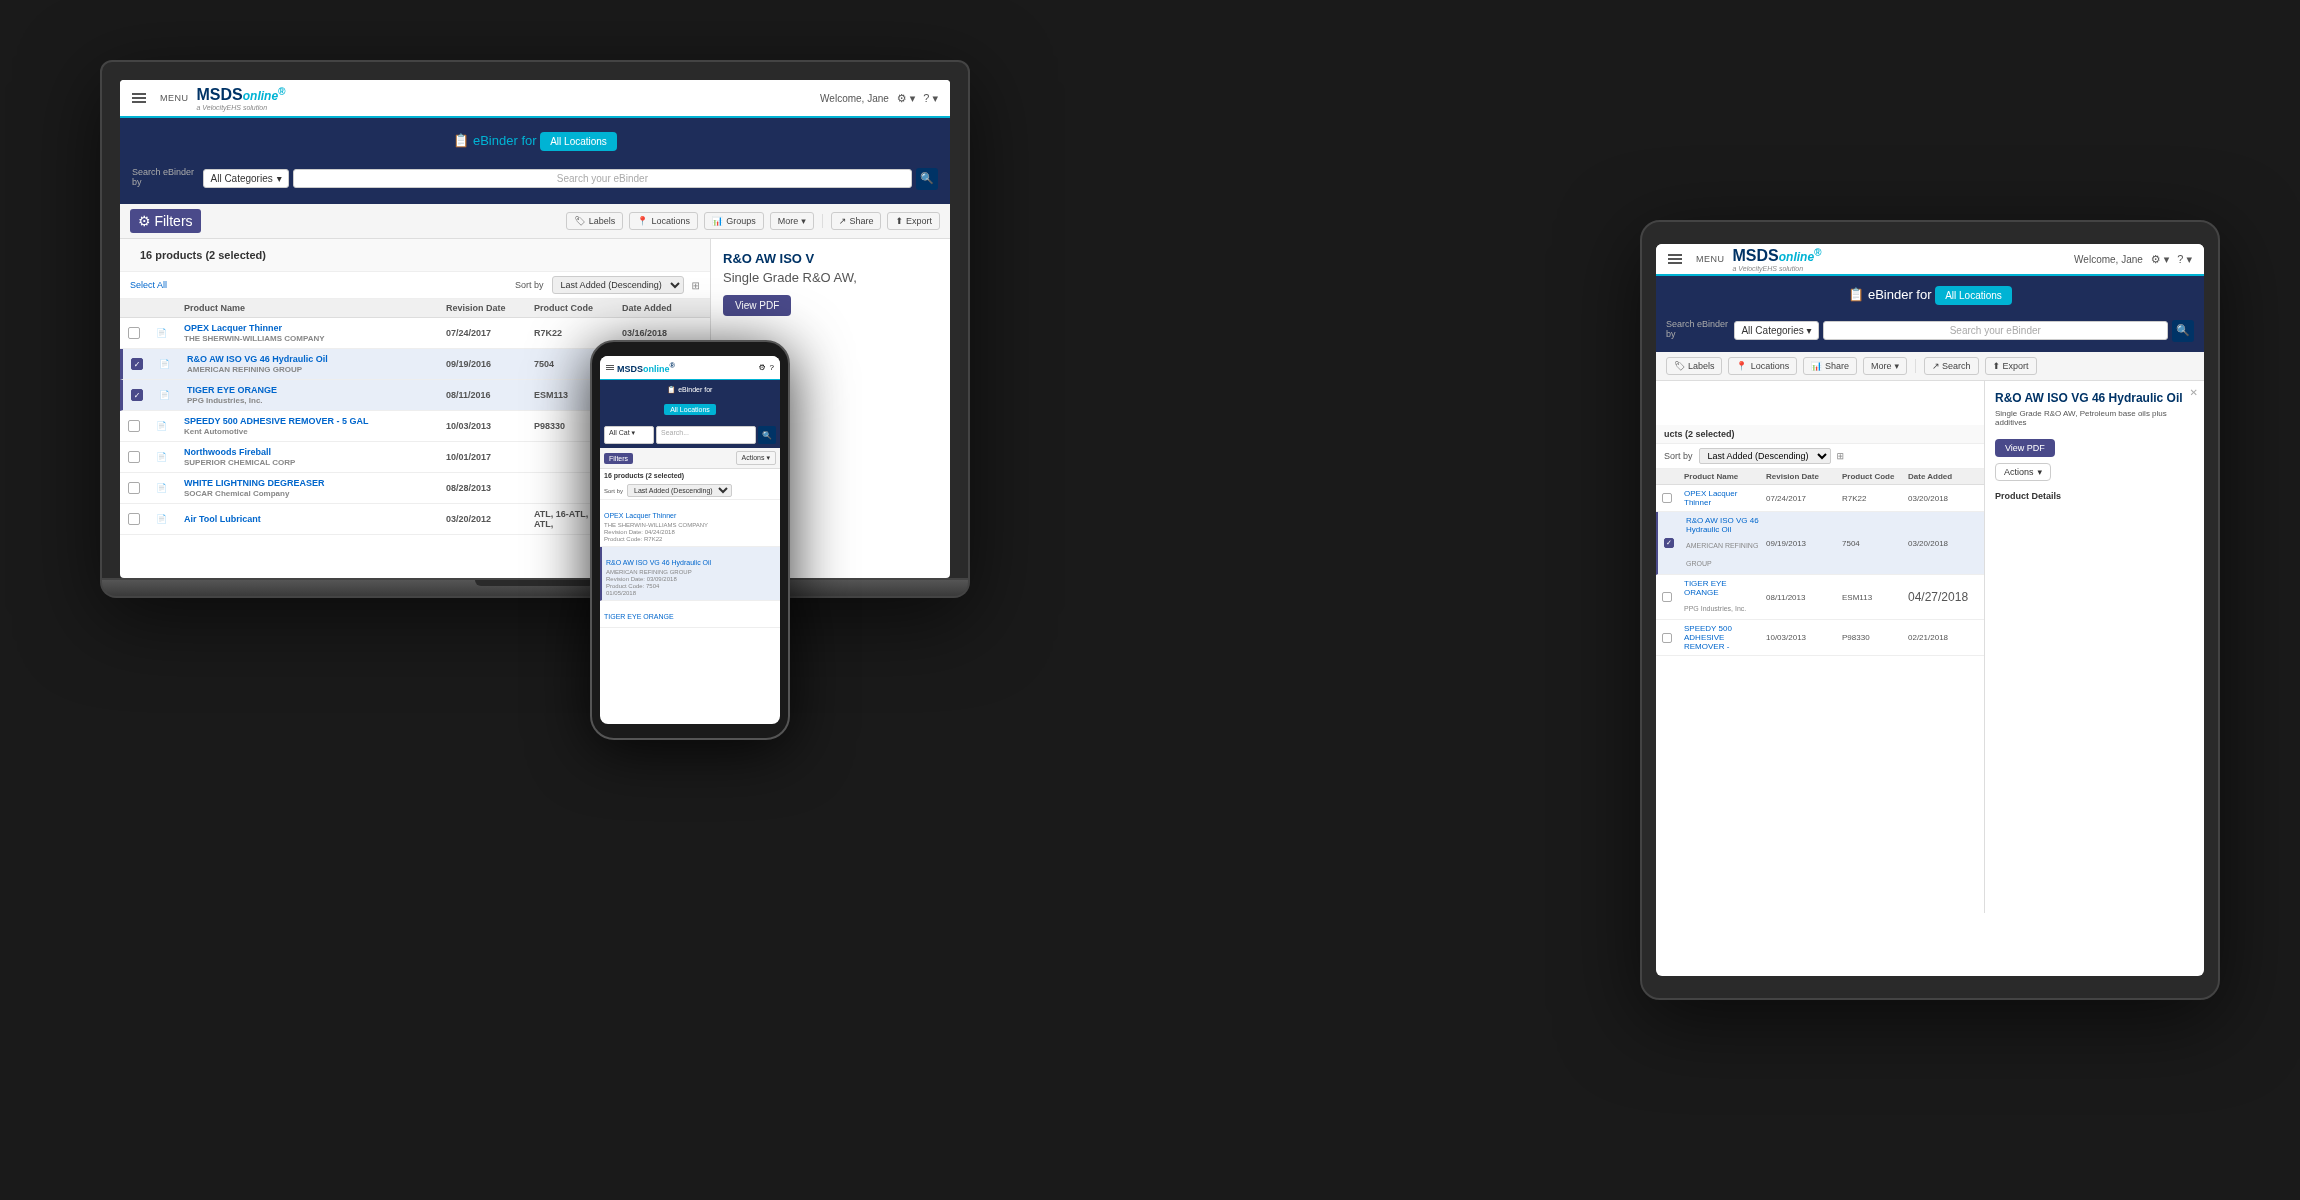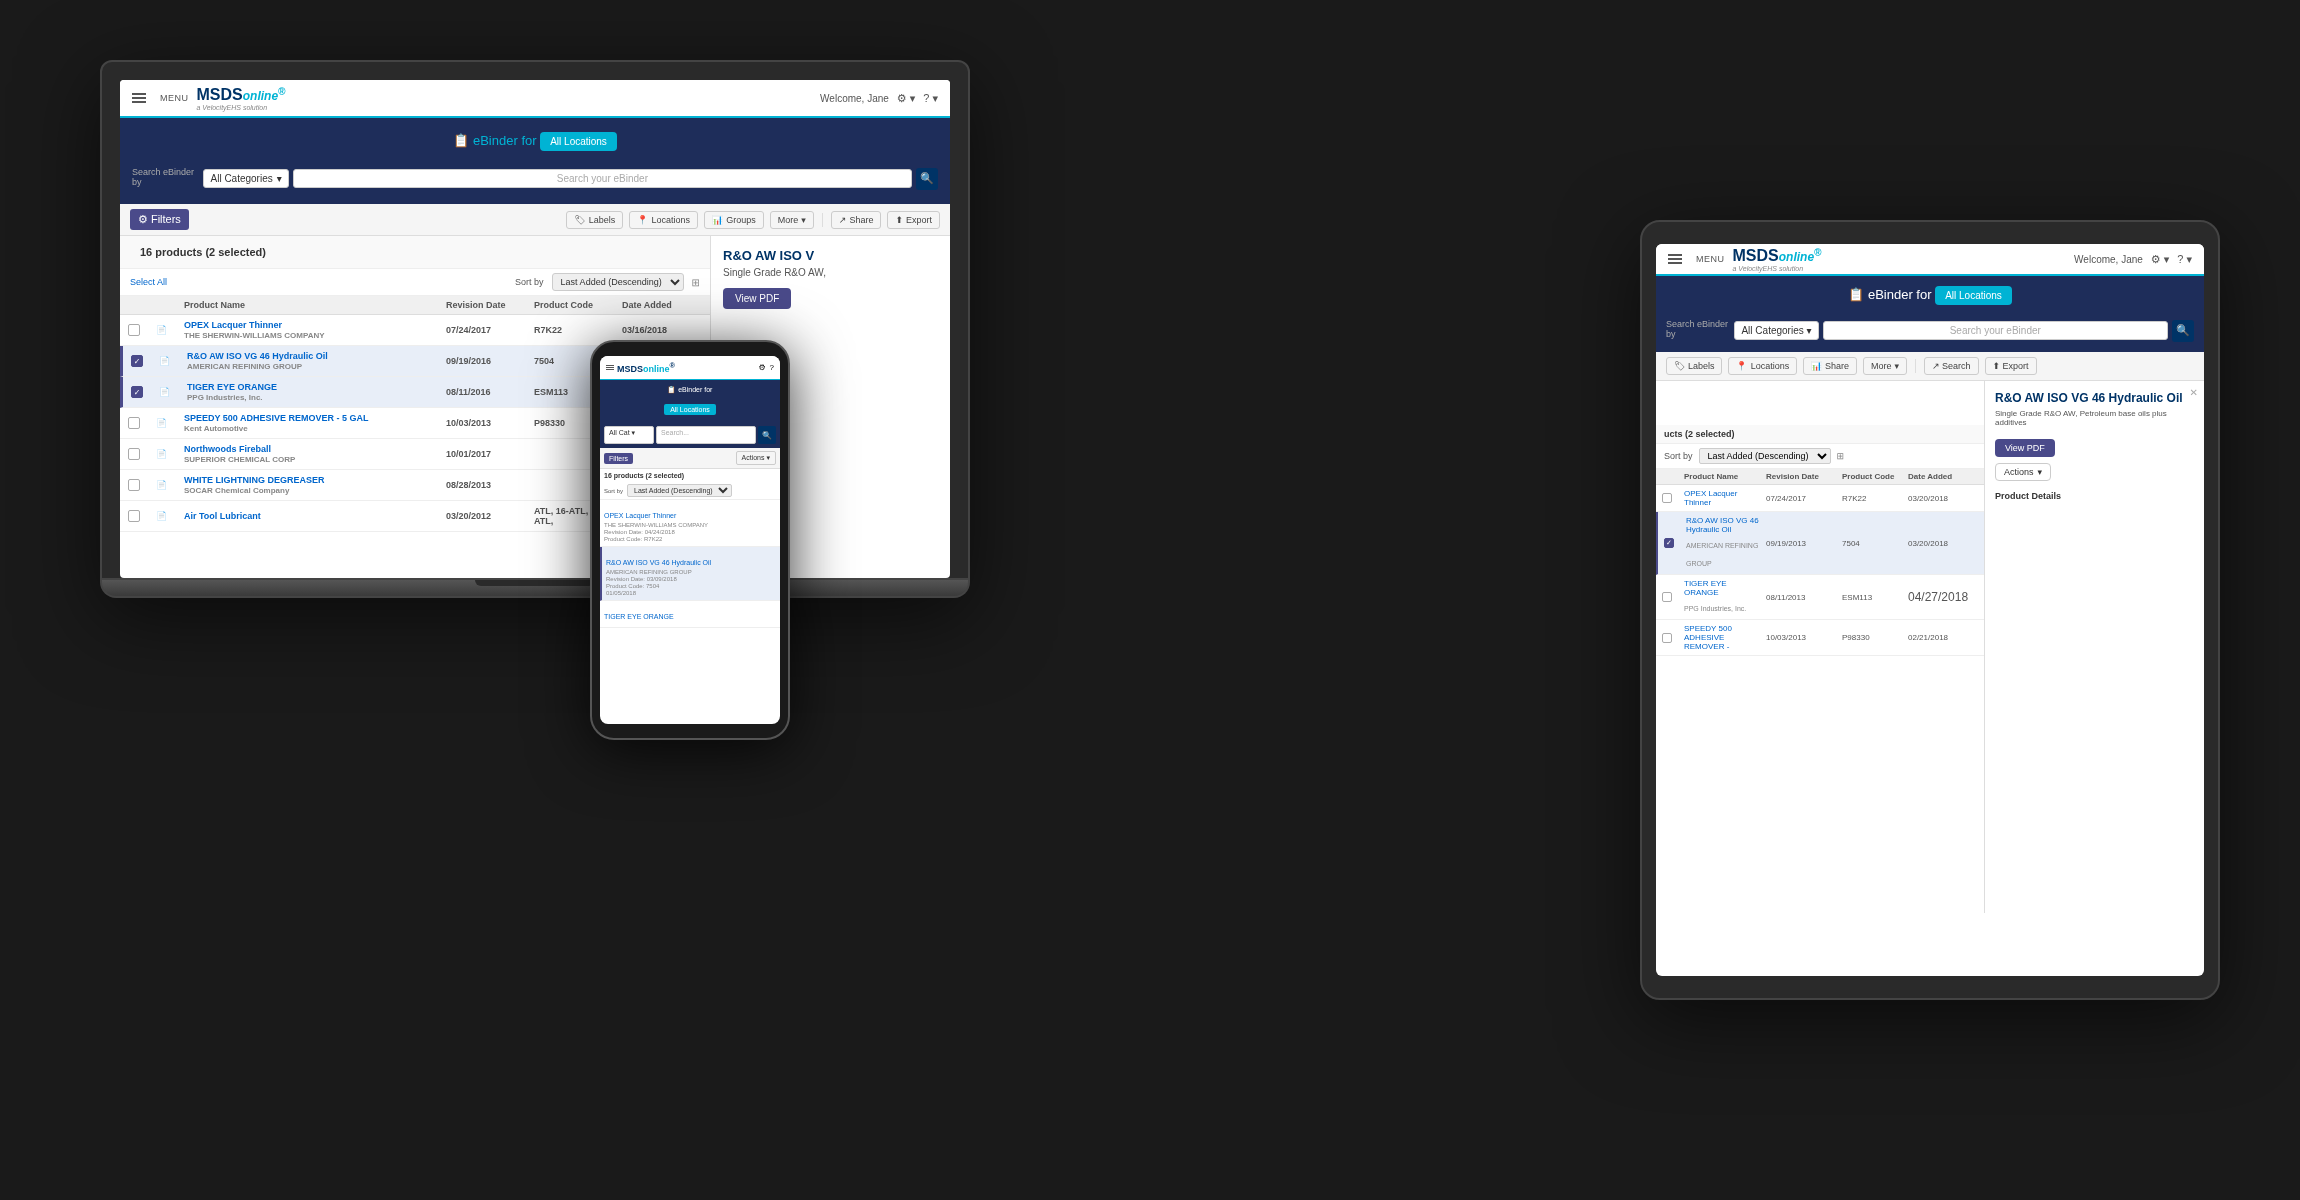--- a/index.html
+++ b/index.html
@@ -253,21 +253,21 @@
       border-bottom: 1px solid #ddd;
       gap: 6px;
       flex-wrap: wrap;
     }
     .filter-btn {
       background: #4a4a8a;
       color: #fff;
       border: none;
       border-radius: 3px;
       padding: 4px 8px;
-      font-size: 11px;
+      font-size: 14px;
       cursor: pointer;
       display: flex;
       align-items: center;
       gap: 3px;
     }
     .toolbar-spacer { flex: 1; }
     .toolbar-btn {
       background: none;
       border: 1px solid #ccc;
       border-radius: 3px;
@@ -374,21 +374,21 @@
       font-size: 9px;
       color: #555;
     }
     .detail-title {
       font-size: 13px;
       font-weight: bold;
       color: #003366;
       margin-bottom: 4px;
     }
     .detail-sub {
-      font-size: 10px;
+      font-size: 13px;
       color: #555;
       margin-bottom: 10px;
     }
     .view-pdf-btn {
       background: #4a4a8a;
       color: #fff;
       border: none;
       border-radius: 4px;
       padding: 5px 12px;
       font-size: 10px;

